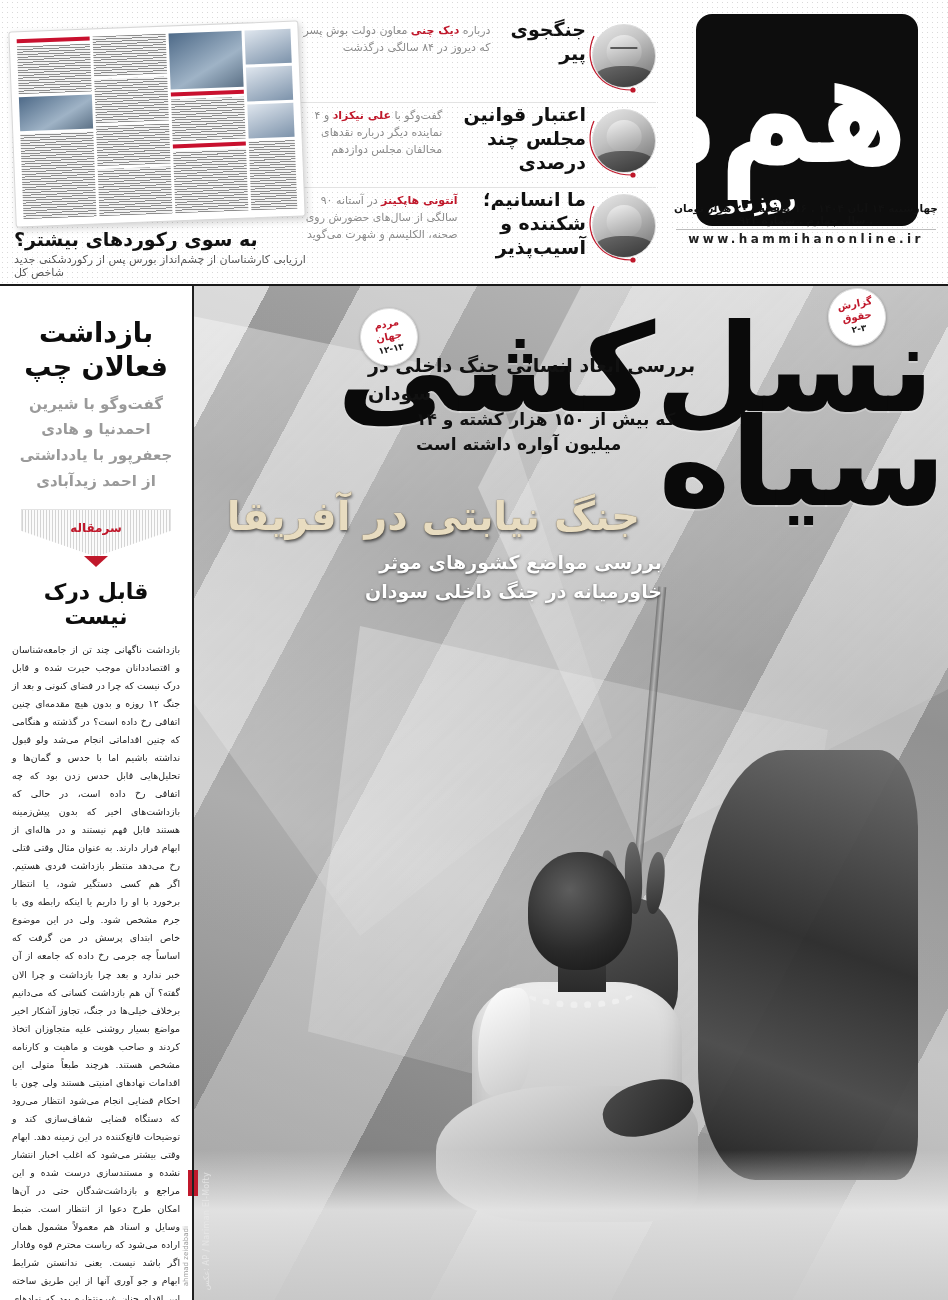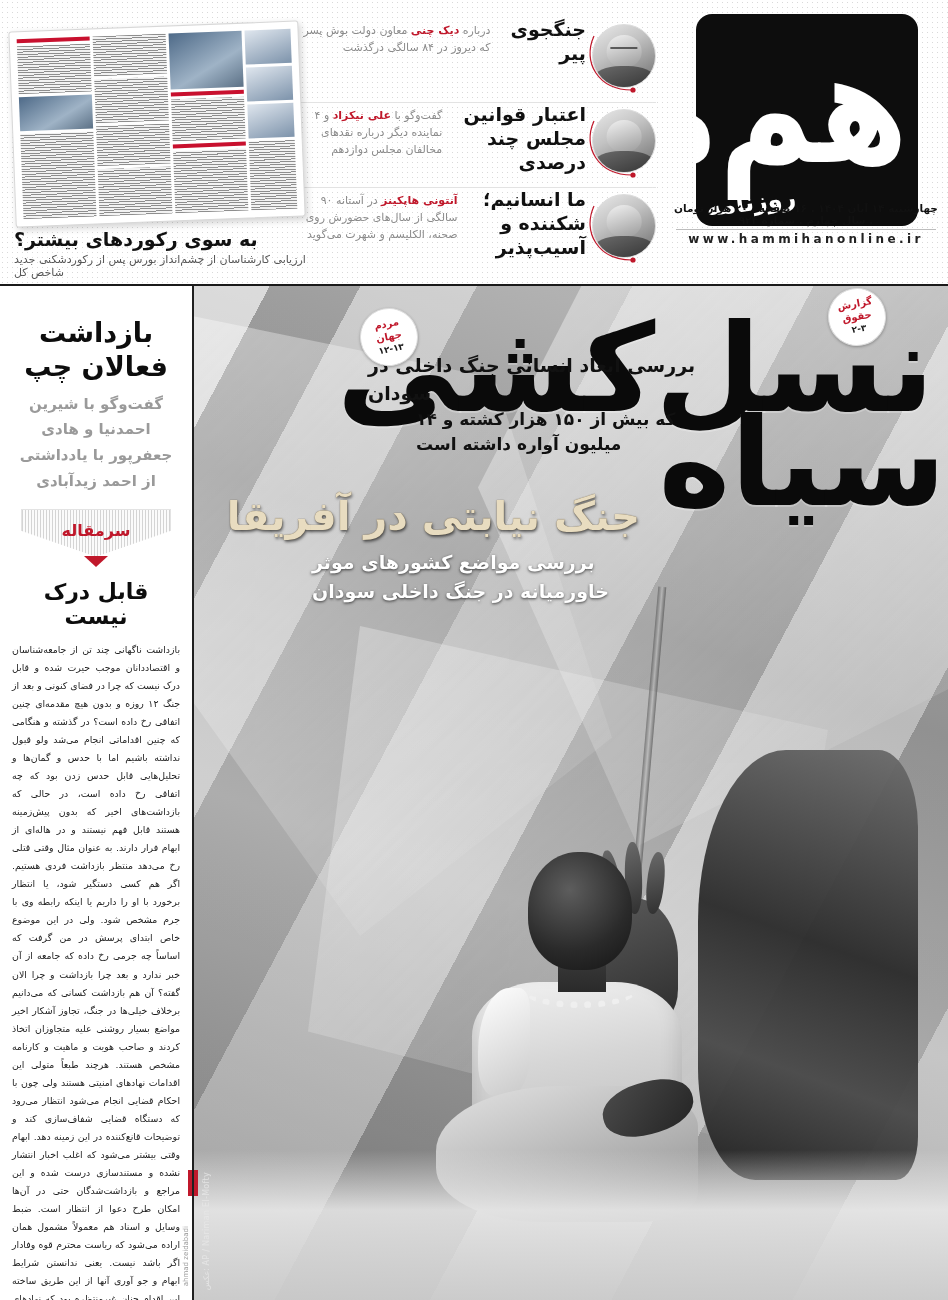--- a/index.html
+++ b/index.html
@@ -358,21 +358,21 @@
     position: absolute; top: 496px; right: 308px;
     font-size: 40px; font-weight: 900;
     color: #e8dcc0;
     line-height: 1;
     direction: rtl; white-space: nowrap;
     text-shadow: 1px 2px 3px rgba(0,0,0,.55), 0 0 1px rgba(90,70,30,.9);
   }
   .subhead-white {
     position: absolute; top: 548px; right: 286px;
     font-size: 19px; font-weight: 800; color: #ffffff;
-    line-height: 1.5; direction: rtl; text-align: left;
+    line-height: 1.5; direction: rtl; text-align: right;
     text-shadow: 0 1px 3px rgba(0,0,0,.7);
     width: 350px;
   }
 
   
   .sidebar {
     position: absolute; top: 286px; left: 0;
     width: 192px; height: 1014px;
     background: #ffffff;
     padding: 0 12px;
@@ -395,21 +395,21 @@
   }
   .sb-fold-shape {
     position: absolute; inset: 0;
     background: repeating-linear-gradient(90deg,#d4d4d4 0 1px,#fbfbfb 1px 3px);
     clip-path: polygon(0 0, 100% 0, 100% 46%, 50% 100%, 0 46%);
     border: 1px solid #e3e3e3;
   }
   .sb-fold-label {
     position: absolute; top: 12px; left: 0; right: 0;
     text-align: center;
-    font-size: 16px; font-weight: 800; color: #c0182b;
+    font-size: 12px; font-weight: 800; color: #c0182b;
   }
   .sb-chevron {
     position: absolute; bottom: -10px; left: 50%;
     transform: translateX(-50%);
     width: 0; height: 0;
     border-left: 12px solid transparent;
     border-right: 12px solid transparent;
     border-top: 11px solid #c0182b;
   }
   .sb-edit-title {

